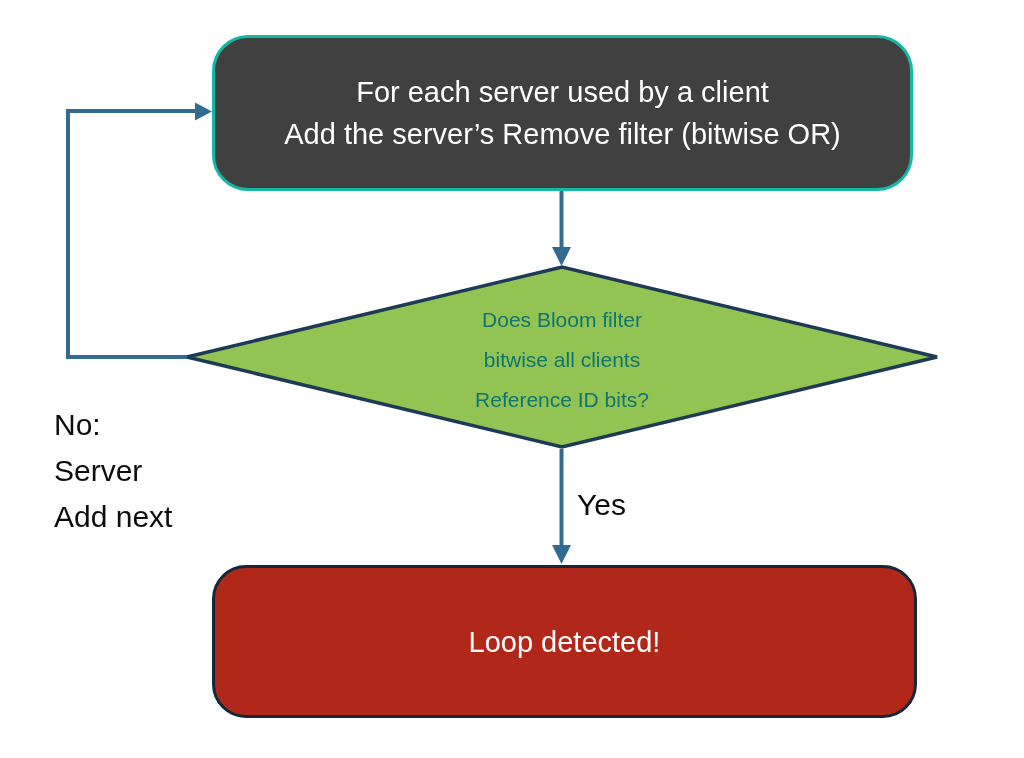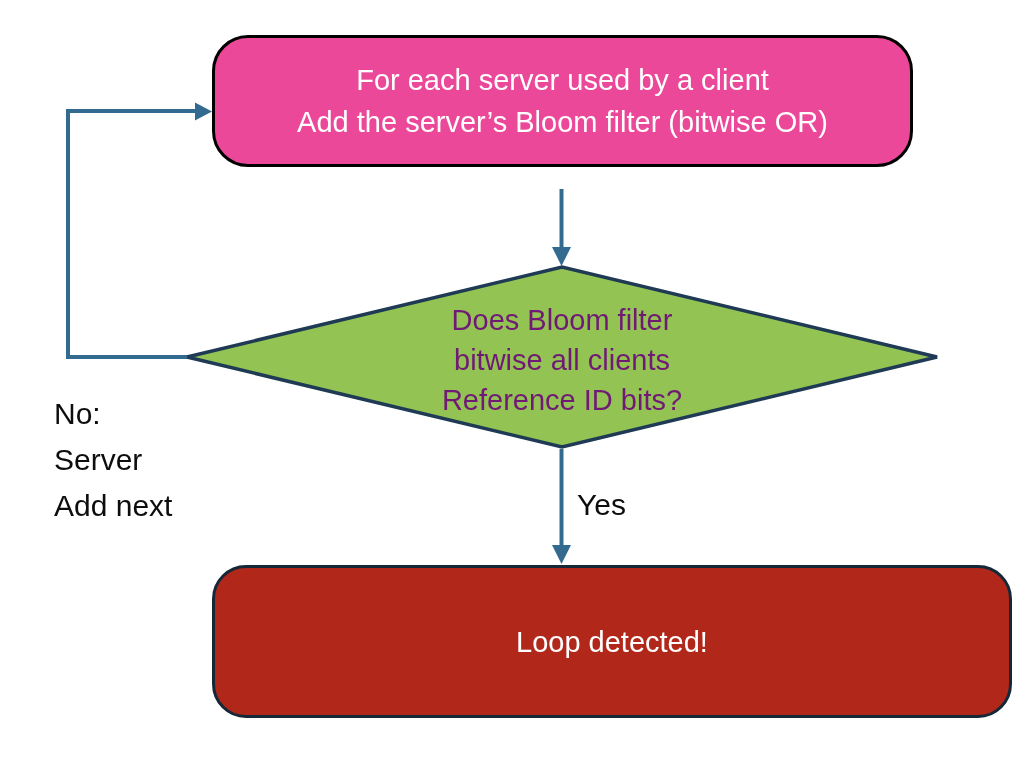--- a/index.html
+++ b/index.html
@@ -32,57 +32,57 @@
     text-align: center;
   }
   .box .line {
     line-height: 42px;
     white-space: nowrap;
   }
   .process-box {
     left: 212px;
     top: 35px;
     width: 701px;
-    height: 132px;
-    background: #ec4899;
-    border: 3px solid #000000;
+    height: 156px;
+    background: #404040;
+    border: 3px solid #14b8a6;
     border-radius: 36px;
     color: #ffffff;
     font-size: 29px;
   }
   .alert-box {
     left: 212px;
     top: 565px;
-    width: 800px;
+    width: 705px;
     height: 153px;
     background: #B1281A;
     border: 3px solid #152838;
     border-radius: 34px;
     color: #ffffff;
     font-size: 29px;
   }
   .decision-text {
     position: absolute;
     left: 330px;
     top: 300px;
     width: 464px;
     text-align: center;
-    color: #701a75;
-    font-size: 29px;
+    color: #0f766e;
+    font-size: 21px;
     line-height: 40px;
   }
   .decision-text .line { white-space: nowrap; }
   .edge-label {
     position: absolute;
     color: #0d0d0d;
     font-size: 30px;
   }
   .no-label {
     left: 54px;
-    top: 391px;
+    top: 402px;
     line-height: 46px;
     text-align: left;
   }
   .yes-label {
     left: 577px;
     top: 487px;
     line-height: 36px;
   }
 </style>
 </head>
@@ -99,21 +99,21 @@
 
     <line x1="561.5" y1="449" x2="561.5" y2="547" stroke-width="4" stroke="#336B90"></line>
     <polygon points="552,545 571,545 561.5,564" fill="#336B90"></polygon>
 
     <polyline points="187,357 68,357 68,111 196,111" fill="none" stroke-width="4" stroke="#336B90"></polyline>
     <polygon points="195,102.5 195,120.5 212,111.5" fill="#336B90"></polygon>
   </svg>
 
   <div class="box process-box">
     <div class="line">For each server used by a client</div>
-    <div class="line">Add the server’s Bloom filter (bitwise OR)</div>
+    <div class="line">Add the server’s Remove filter (bitwise OR)</div>
   </div>
 
   <div class="decision-text">
     <div class="line">Does Bloom filter</div>
     <div class="line">bitwise all clients</div>
     <div class="line">Reference ID bits?</div>
   </div>
 
   <div class="box alert-box">
     <div class="line">Loop detected!</div>

